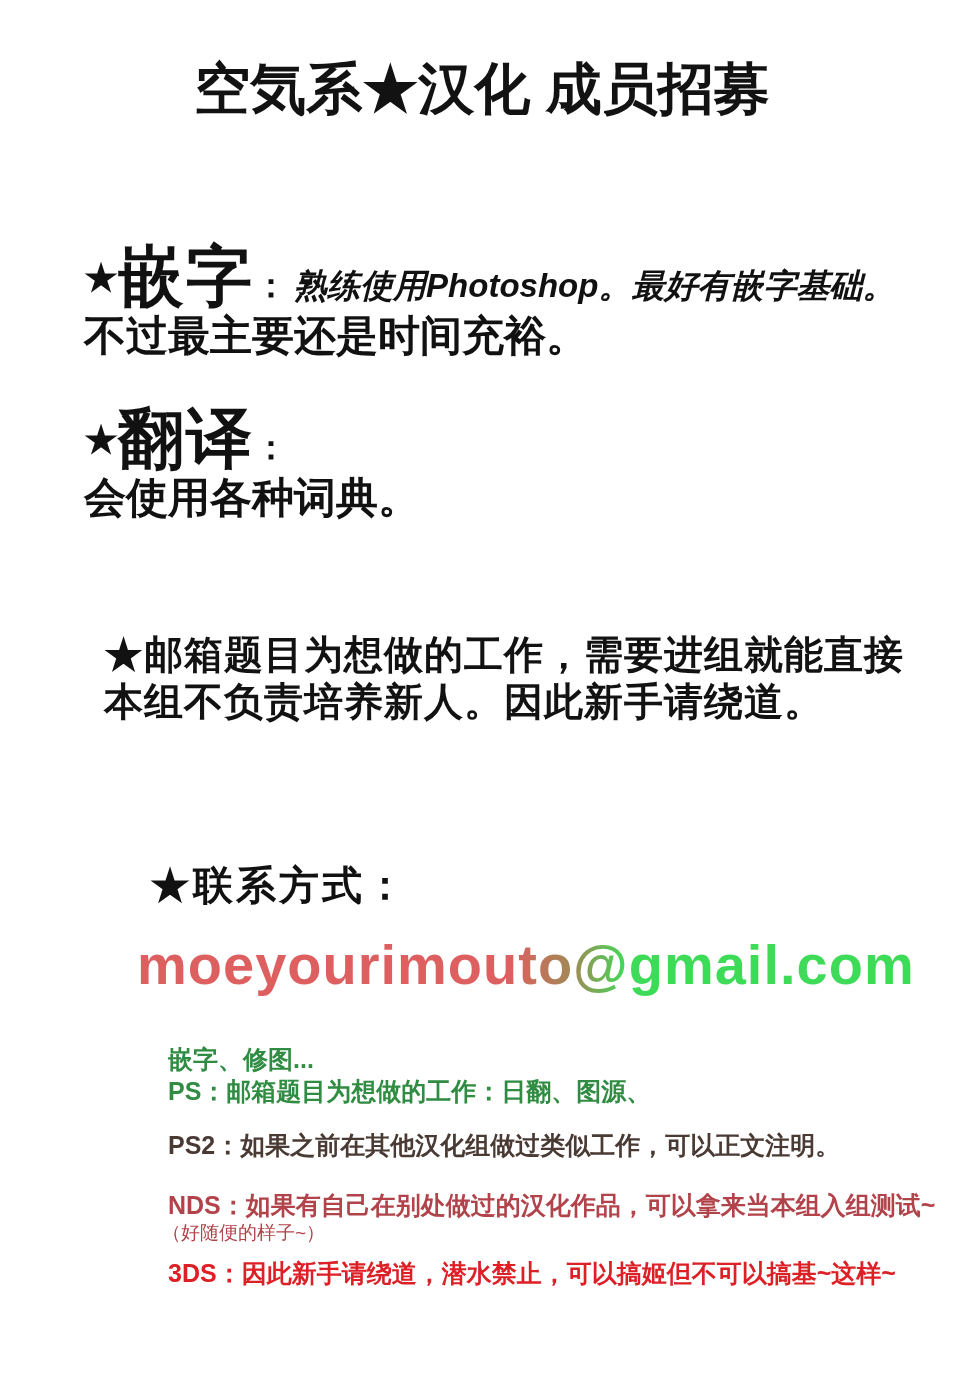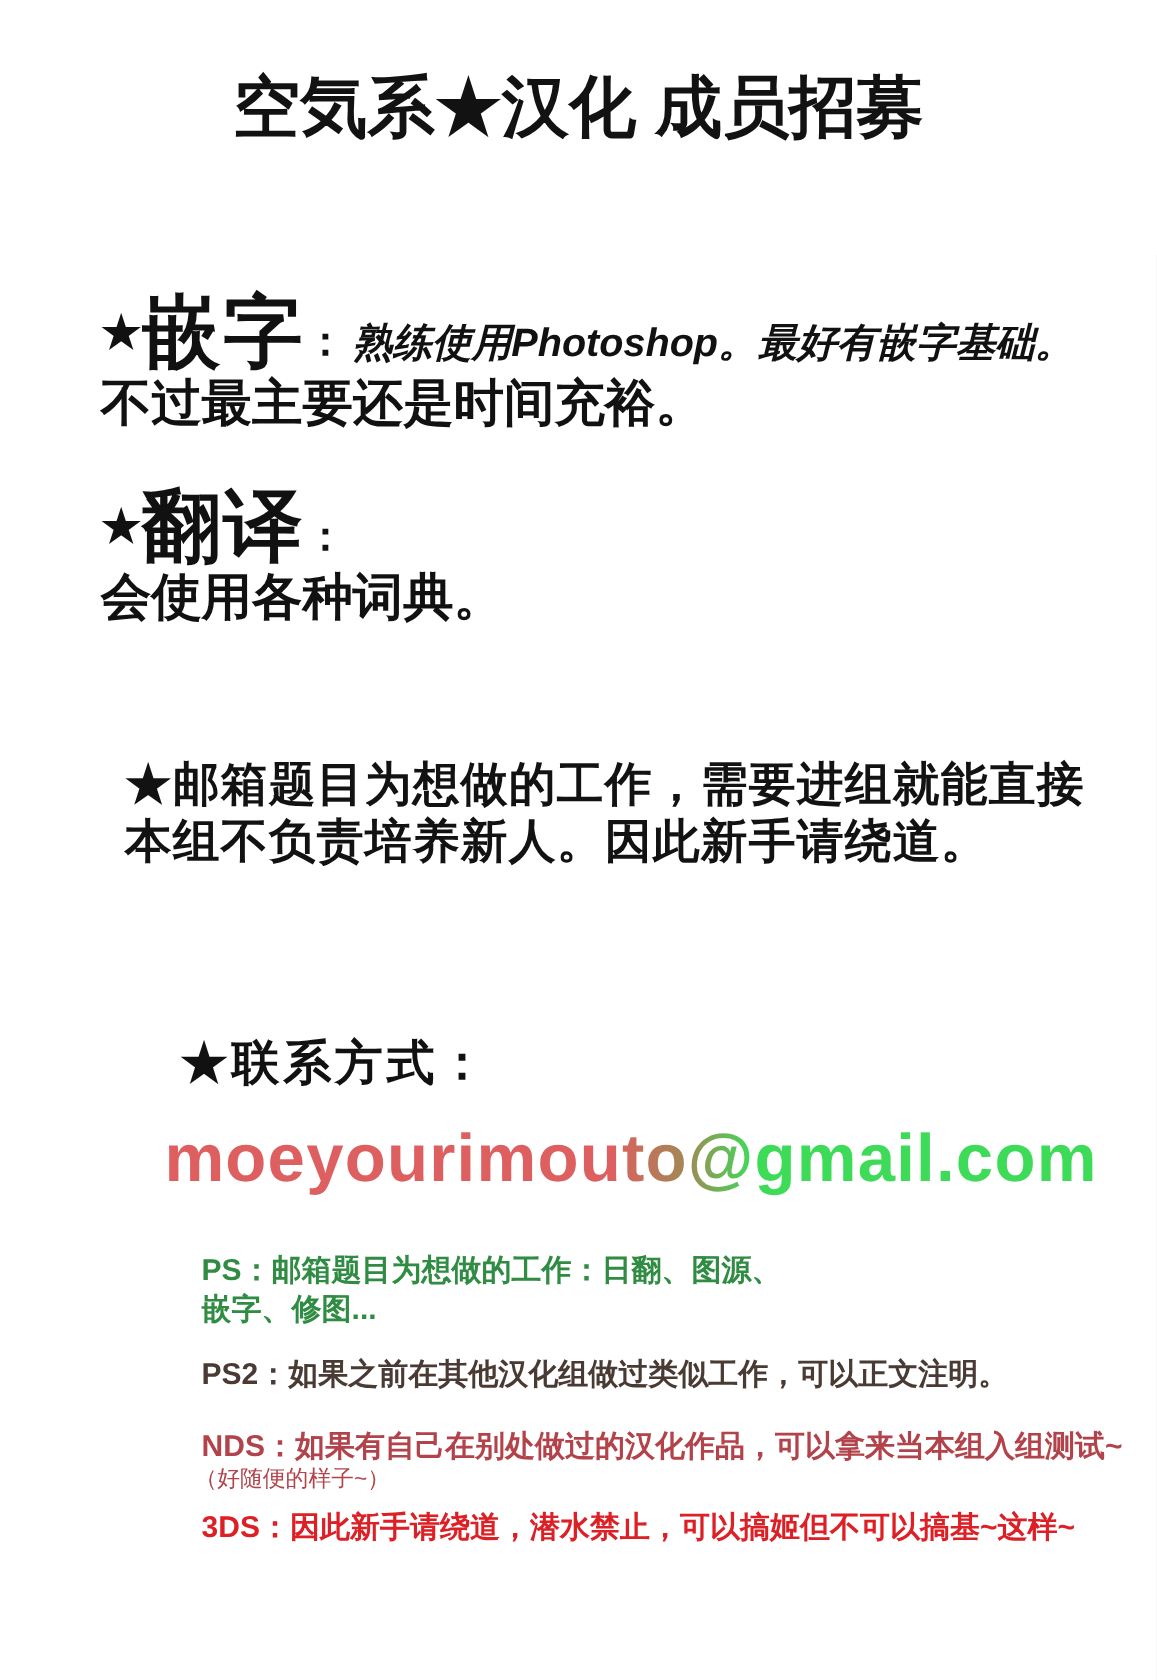--- a/index.html
+++ b/index.html
@@ -111,22 +111,22 @@
   <div class="notice">
     <div>★邮箱题目为想做的工作，需要进组就能直接</div>
     <div>本组不负责培养新人。因此新手请绕道。</div>
   </div>
 
   <div class="contact-heading">★联系方式：</div>
 
   <div class="email" style="background-image: linear-gradient(90deg, rgb(221, 95, 95) 0%, rgb(221, 95, 95) 48%, rgb(160, 138, 85) 56%, rgb(62, 219, 88) 63%, rgb(62, 219, 88) 100%);">moeyourimouto@gmail.com</div>
 
   <div class="note note-ps" style="color: rgb(47, 140, 66);">
+    <div>嵌字、修图...</div>
     <div>PS：邮箱题目为想做的工作：日翻、图源、</div>
-    <div>嵌字、修图...</div>
   </div>
 
   <div class="note note-ps2" style="color: rgb(74, 58, 52);">
     <div>PS2：如果之前在其他汉化组做过类似工作，可以正文注明。</div>
   </div>
 
   <div class="note note-nds" style="color: rgb(178, 67, 75);">
     <div>NDS：如果有自己在别处做过的汉化作品，可以拿来当本组入组测试~</div>
     <div class="note-sub">（好随便的样子~）</div>
   </div>

